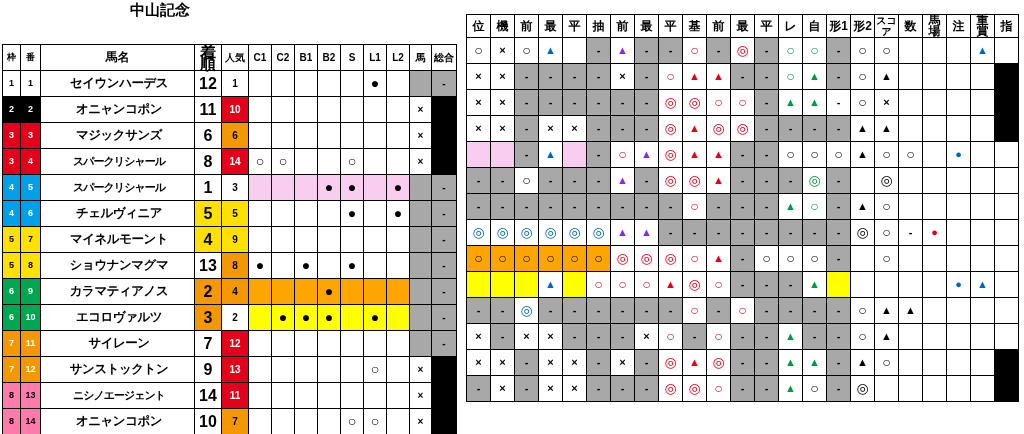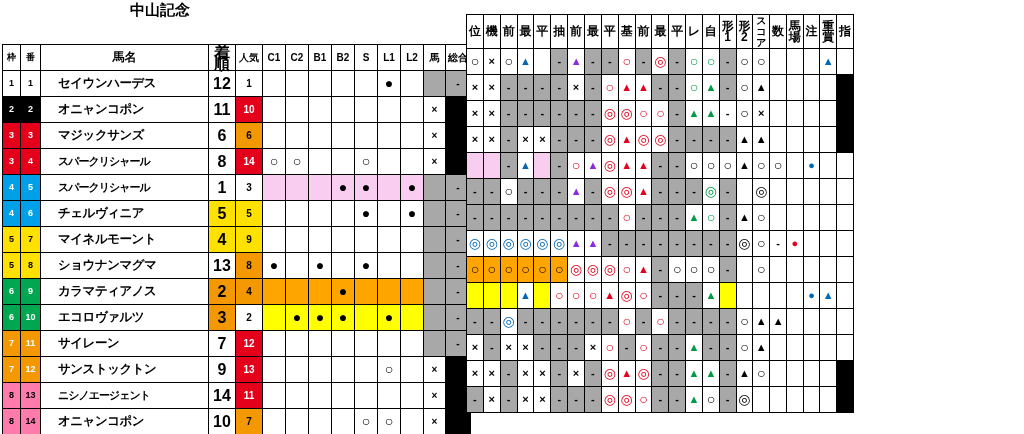--- a/index.html
+++ b/index.html
@@ -1,35 +1,35 @@
 <!DOCTYPE html>
 <html><head>
 <meta charset="utf-8">
 <style>
   html,body{margin:0;padding:0;background:#fff;}
   body{font-family:"Liberation Sans","DejaVu Sans",sans-serif;width:1024px;height:434px;overflow:hidden;}
-  #root{position:relative;width:854px;height:434px;}
+  #root{position:relative;width:1024px;height:434px;}
 
   
   .title-wrap{position:absolute;left:70px;top:2px;width:180px;text-align:center;}
   .title-main{font-size:15px;font-weight:bold;line-height:15px;}
   .title-year{font-size:24px;font-weight:bold;line-height:25px;}
 
   
   table{border-collapse:collapse;}
   td,th{border:1px solid #000;padding:0;text-align:center;vertical-align:middle;
         font-size:11px;line-height:11px;font-weight:bold;background:#fff;}
 
   
   #left{position:absolute;left:2px;top:44px;}
   #left td,#left th{height:25px;}
   .h-waku{width:17px;font-size:9px;}
   .h-num{width:19px;font-size:9px;}
   .h-name{width:150px;font-size:12px;}
-  .c-name{text-align:left;padding-left:17px;font-size:12.5px;letter-spacing:-0.5px;}
+  .c-name{text-align:center;padding-left:3px;font-size:12.5px;letter-spacing:-0.5px;}
   .c-name.small{font-size:11px;letter-spacing:-1px;}
   .h-chaku{width:26px;font-size:16px;text-align:center;}
   .h-ninki{width:26px;font-size:10px;}
   .col-small{width:22px;font-size:10px;}
   .col-uma{width:21px;font-size:10px;}
   .col-sogo{width:24px;font-size:10px;}
 
   
   .w1{background:#fff;color:#000;}
   .w2{background:#000;color:#fff;}

